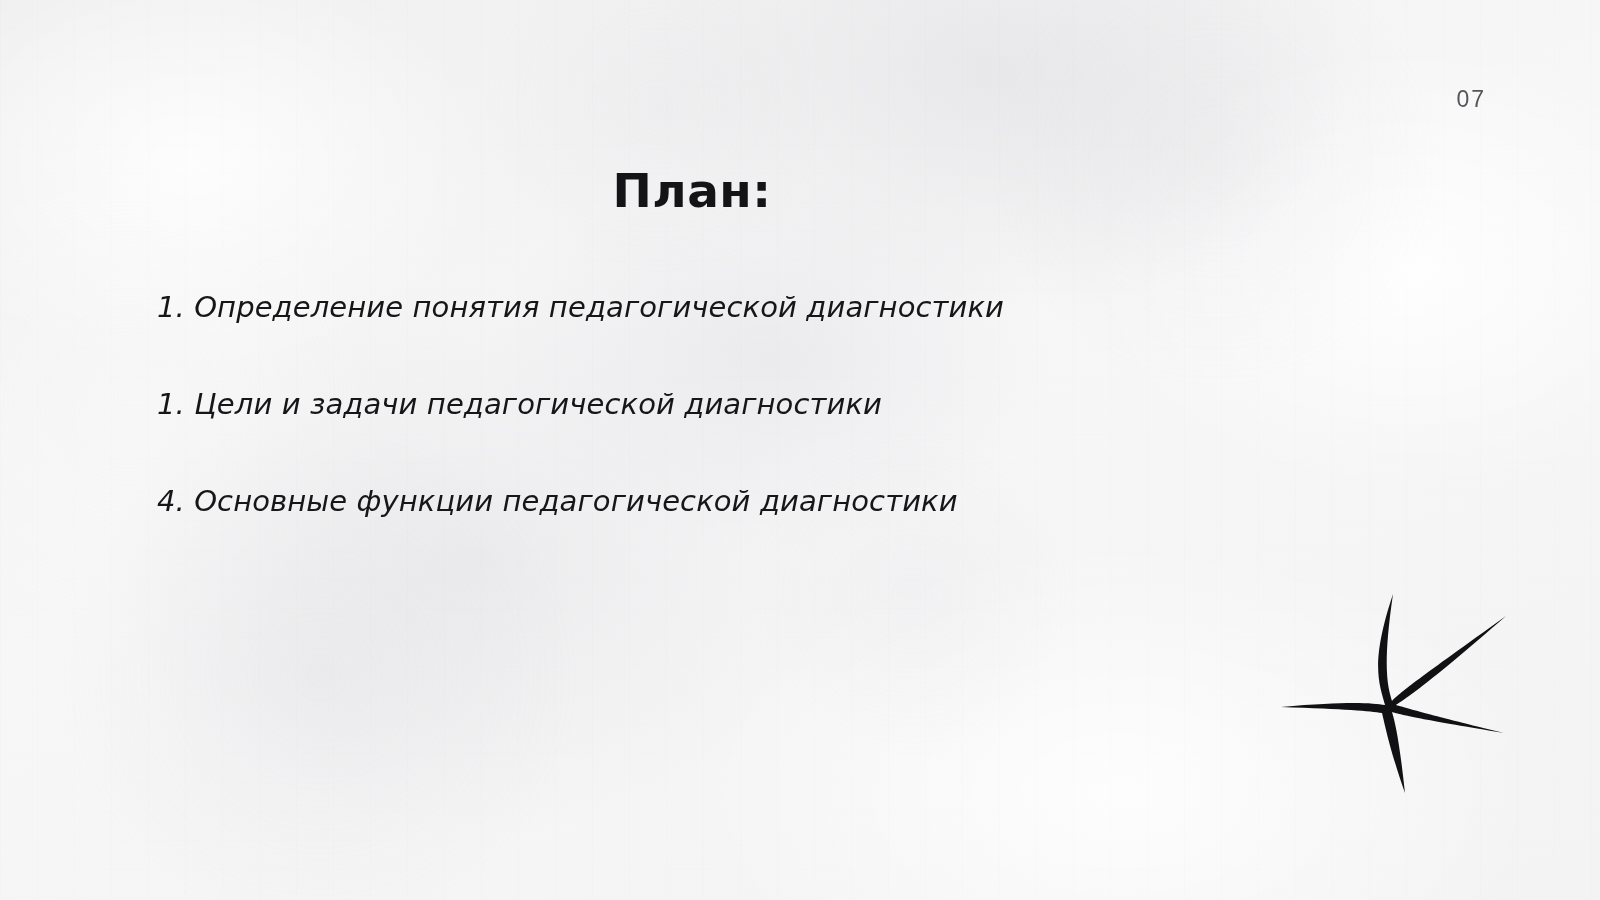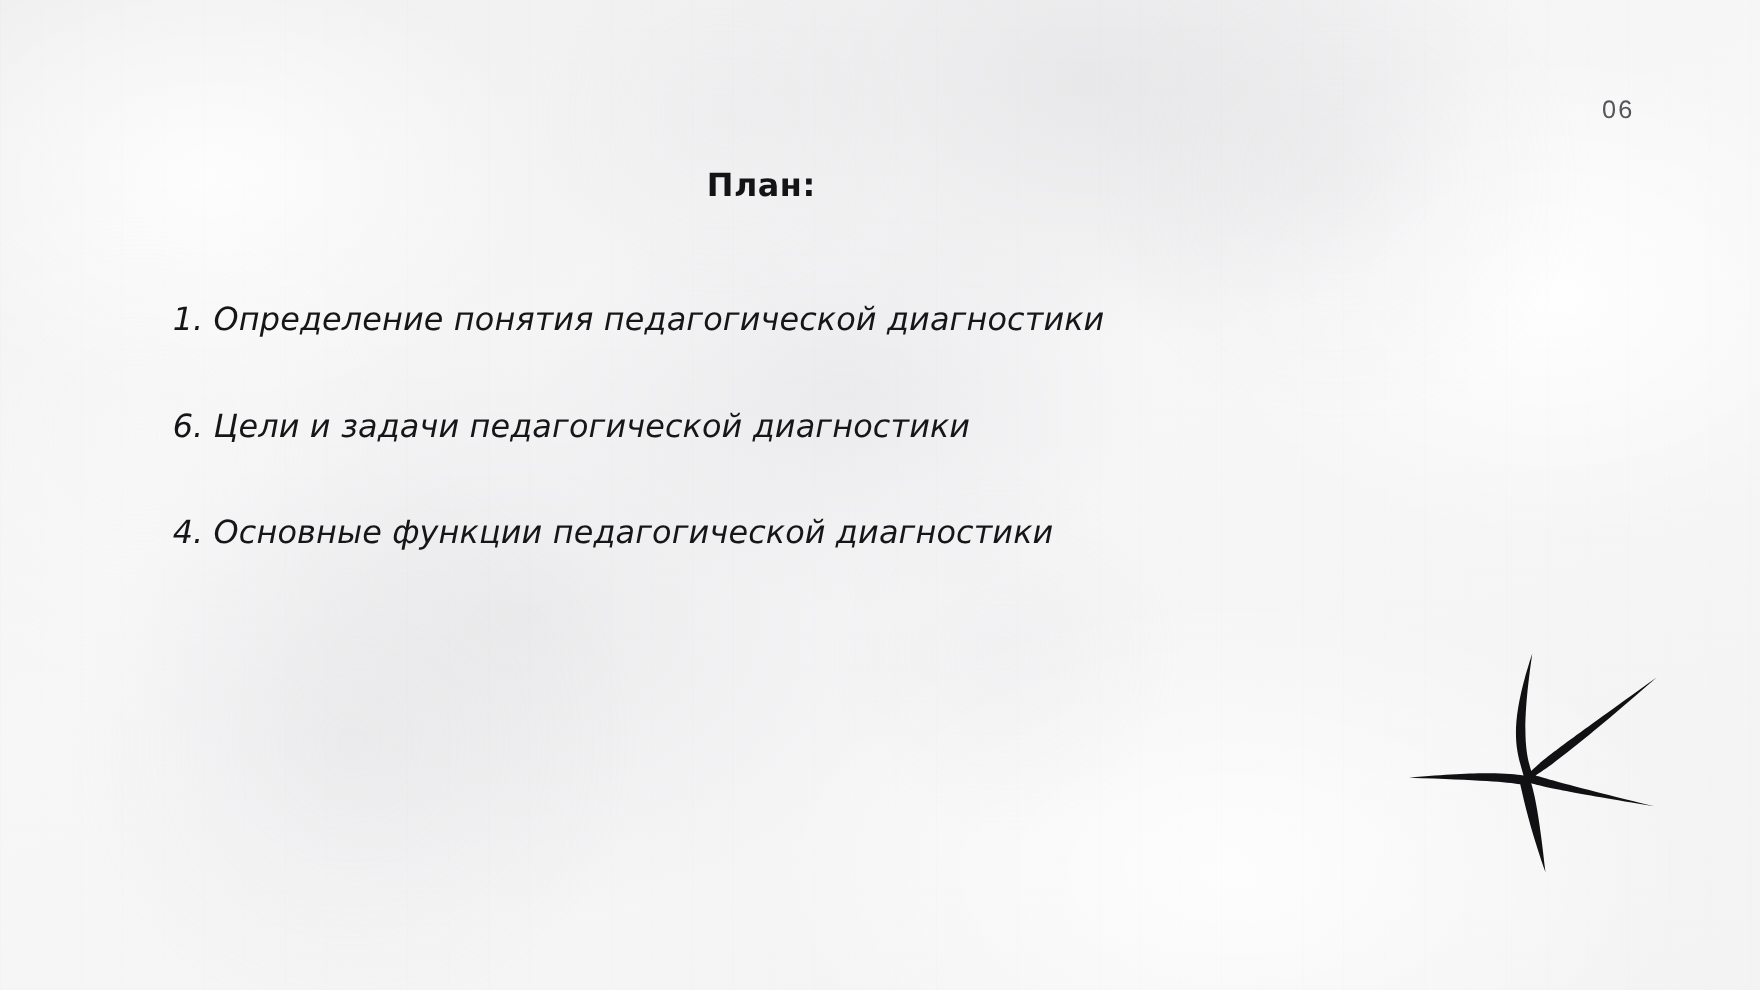--- a/index.html
+++ b/index.html
@@ -68,29 +68,29 @@
     color: #55565a;
   }
 
   #slide-title {
     position: absolute;
     top: 132px;
     left: 0;
     width: 1384px;
     text-align: center;
     font-family: "DejaVu Sans", sans-serif;
-    font-size: 29px;
+    font-size: 47px;
     font-weight: 700;
     letter-spacing: 0.5px;
     color: #141416;
   }
 
   #plan-list {
     position: absolute;
-    top: 270px;
+    top: 287px;
     left: 157px;
     width: 1100px;
     list-style: none;
     margin: 0;
     padding: 0;
   }
   #plan-list li {
     height: 97px;
     font-family: "DejaVu Sans", sans-serif;
     font-style: italic;
@@ -111,27 +111,27 @@
   }
 </style>
 </head>
 <body>
 
 <div id="slide">
 
   <div id="grain"></div>
   <div id="grain2"></div>
 
-  <div id="page-number">06</div>
+  <div id="page-number">07</div>
 
   <h1 id="slide-title">План:</h1>
 
   <ul id="plan-list">
     <li>1. Определение понятия педагогической диагностики</li>
-    <li>6. Цели и задачи педагогической диагностики</li>
+    <li>1. Цели и задачи педагогической диагностики</li>
     <li>4. Основные функции педагогической диагностики</li>
   </ul>
 
   <svg id="star-mark" viewBox="0 0 270 230" aria-hidden="true">
     <path d="M 135 130
              C 129 108, 120 88, 143 19
              C 132 94, 138 112, 142 126
              C 152 116, 168 104, 256 41
              C 178 109, 158 122, 146 130
              C 160 134, 180 140, 254 158

